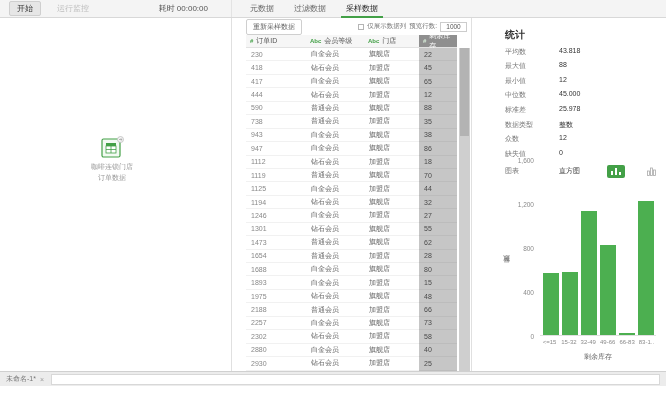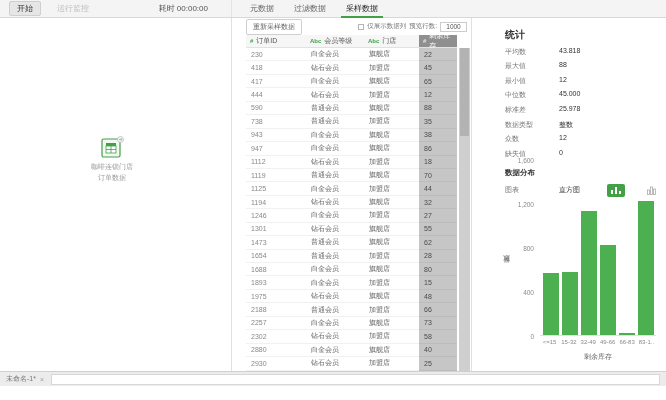--- a/index.html
+++ b/index.html
@@ -358,21 +358,20 @@
           <div class="stat-row">
             <span class="stat-label">众数</span>
             <span class="stat-value">12</span>
           </div>
           <div class="stat-row">
             <span class="stat-label">缺失值</span>
             <span class="stat-value">0</span>
           </div>
         </div>
 
-      <div class="viz-title">数据分布</div>
       <div class="viz-row">
         <span class="viz-label">图表</span>
         <span class="viz-value">直方图</span>
         <span class="hist-btn">
           <i style="height:4px"></i>
             <i style="height:7px"></i>
             <i style="height:3px"></i>
         </span>
         <span class="alt-chart-btn">
           <svg width="9" height="9" viewBox="0 0 9 9">

